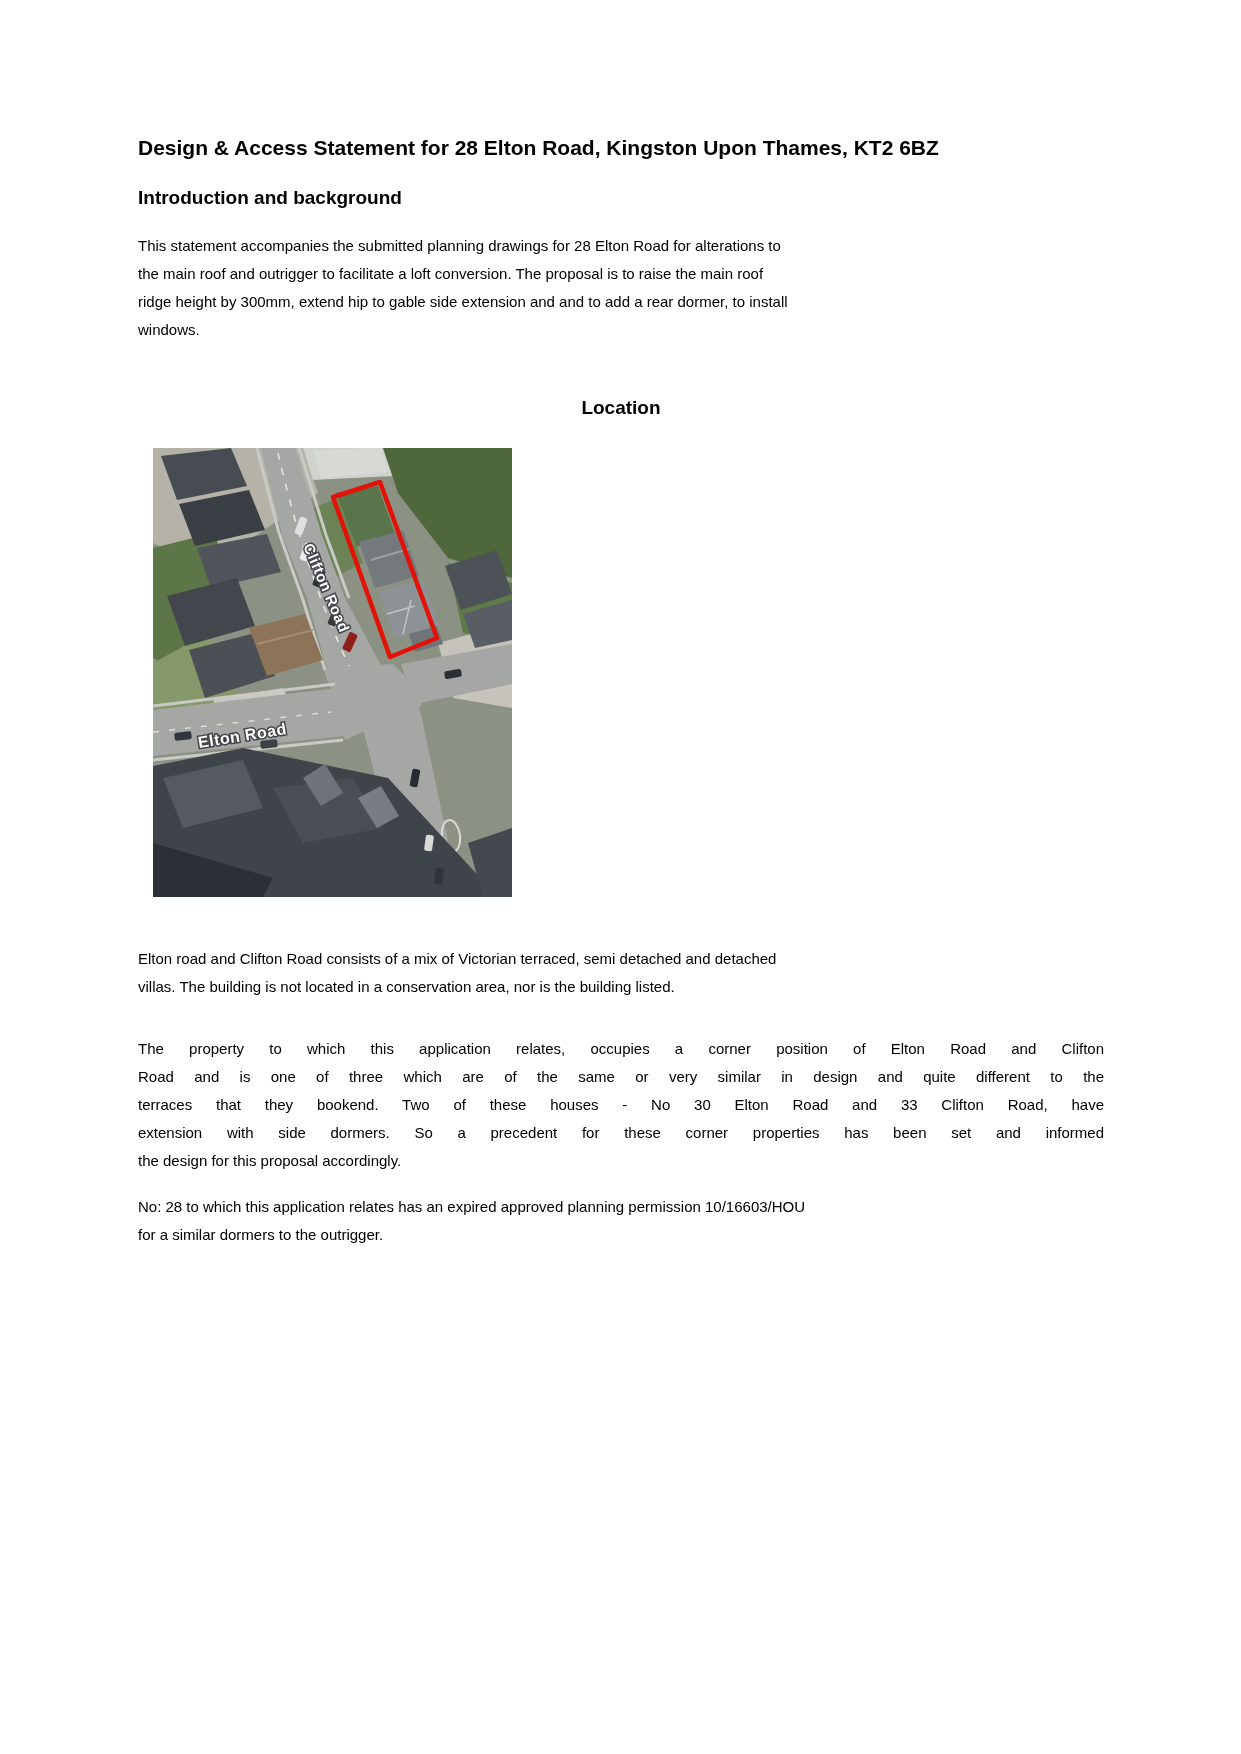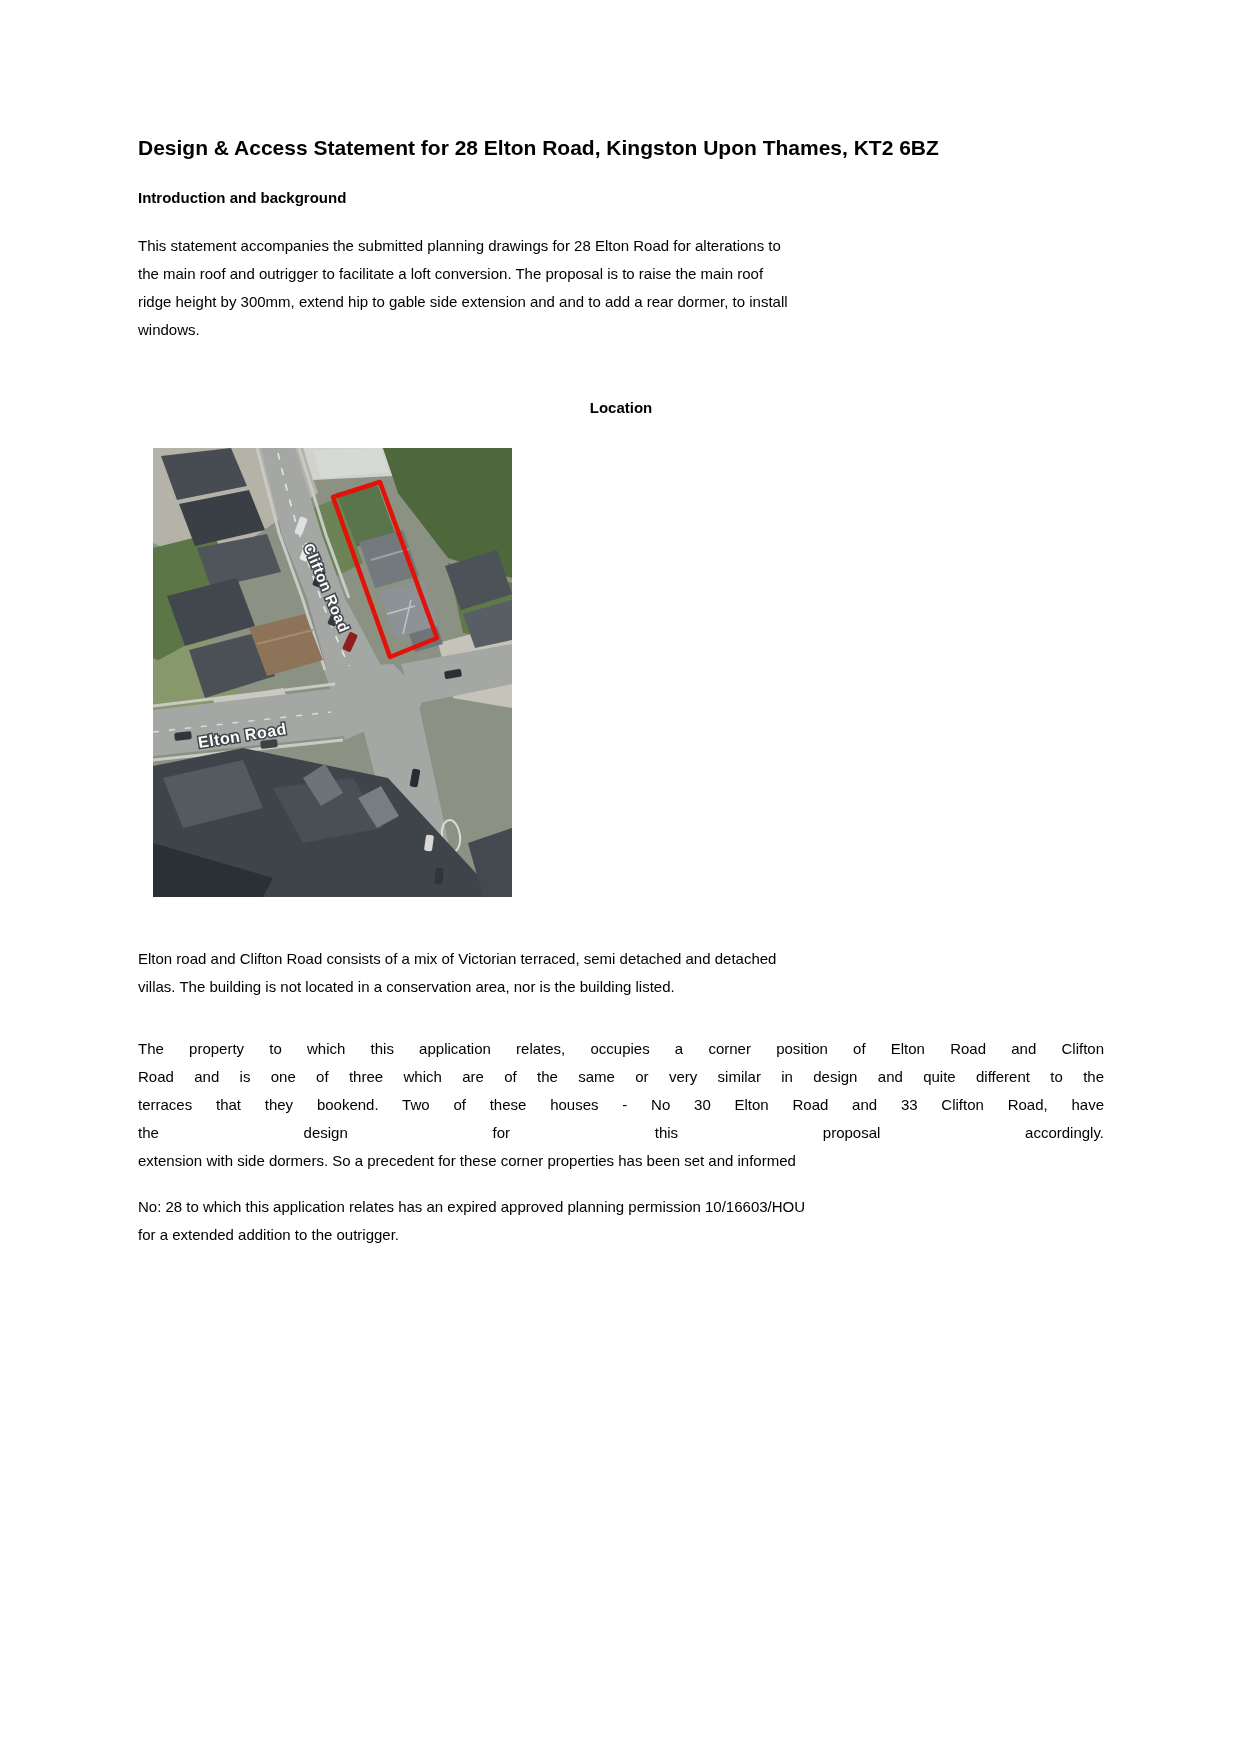--- a/index.html
+++ b/index.html
@@ -14,21 +14,21 @@
     color:#000000;
     overflow:hidden;
   }
   .doc-title {
     font-size:21px;
     font-weight:bold;
     line-height:28px;
     margin:0 0 22px 0;
   }
   .section-heading {
-    font-size:15px;
+    font-size:19px;
     font-weight:bold;
     line-height:28px;
     margin:0;
   }
   .heading-intro { margin-bottom:20px; }
   .heading-location { margin-bottom:26px;text-align:center; }
   .para {
     font-size:15px;
     line-height:28px;
     margin:0;
@@ -159,22 +159,22 @@
 
   <div class="para para-area">
       <div class="tline">Elton road and Clifton Road consists of a mix of Victorian terraced, semi detached and detached</div>
       <div class="tline">villas.  The building is not located in a conservation area, nor is the building listed.</div>
     </div>
 
   <div class="para para-property justify">
       <div class="tline">The property to which this application relates, occupies a corner position of Elton Road and Clifton</div>
       <div class="tline">Road and is one of three which are of the same or very similar in design and quite different to the</div>
       <div class="tline">terraces that they bookend. Two of these houses - No 30 Elton Road and 33 Clifton Road, have</div>
+      <div class="tline">extension with side dormers. So a precedent for these corner properties has been set and informed</div>
       <div class="tline">the design for this proposal accordingly.</div>
-      <div class="tline">extension with side dormers. So a precedent for these corner properties has been set and informed</div>
     </div>
 
   <div class="para para-permission">
       <div class="tline">No: 28 to which this application relates has an expired approved planning permission 10/16603/HOU</div>
-      <div class="tline">for a extended addition to the outrigger.</div>
+      <div class="tline">for a similar dormers to the outrigger.</div>
     </div>
 
 </div>
 
 </body></html>

